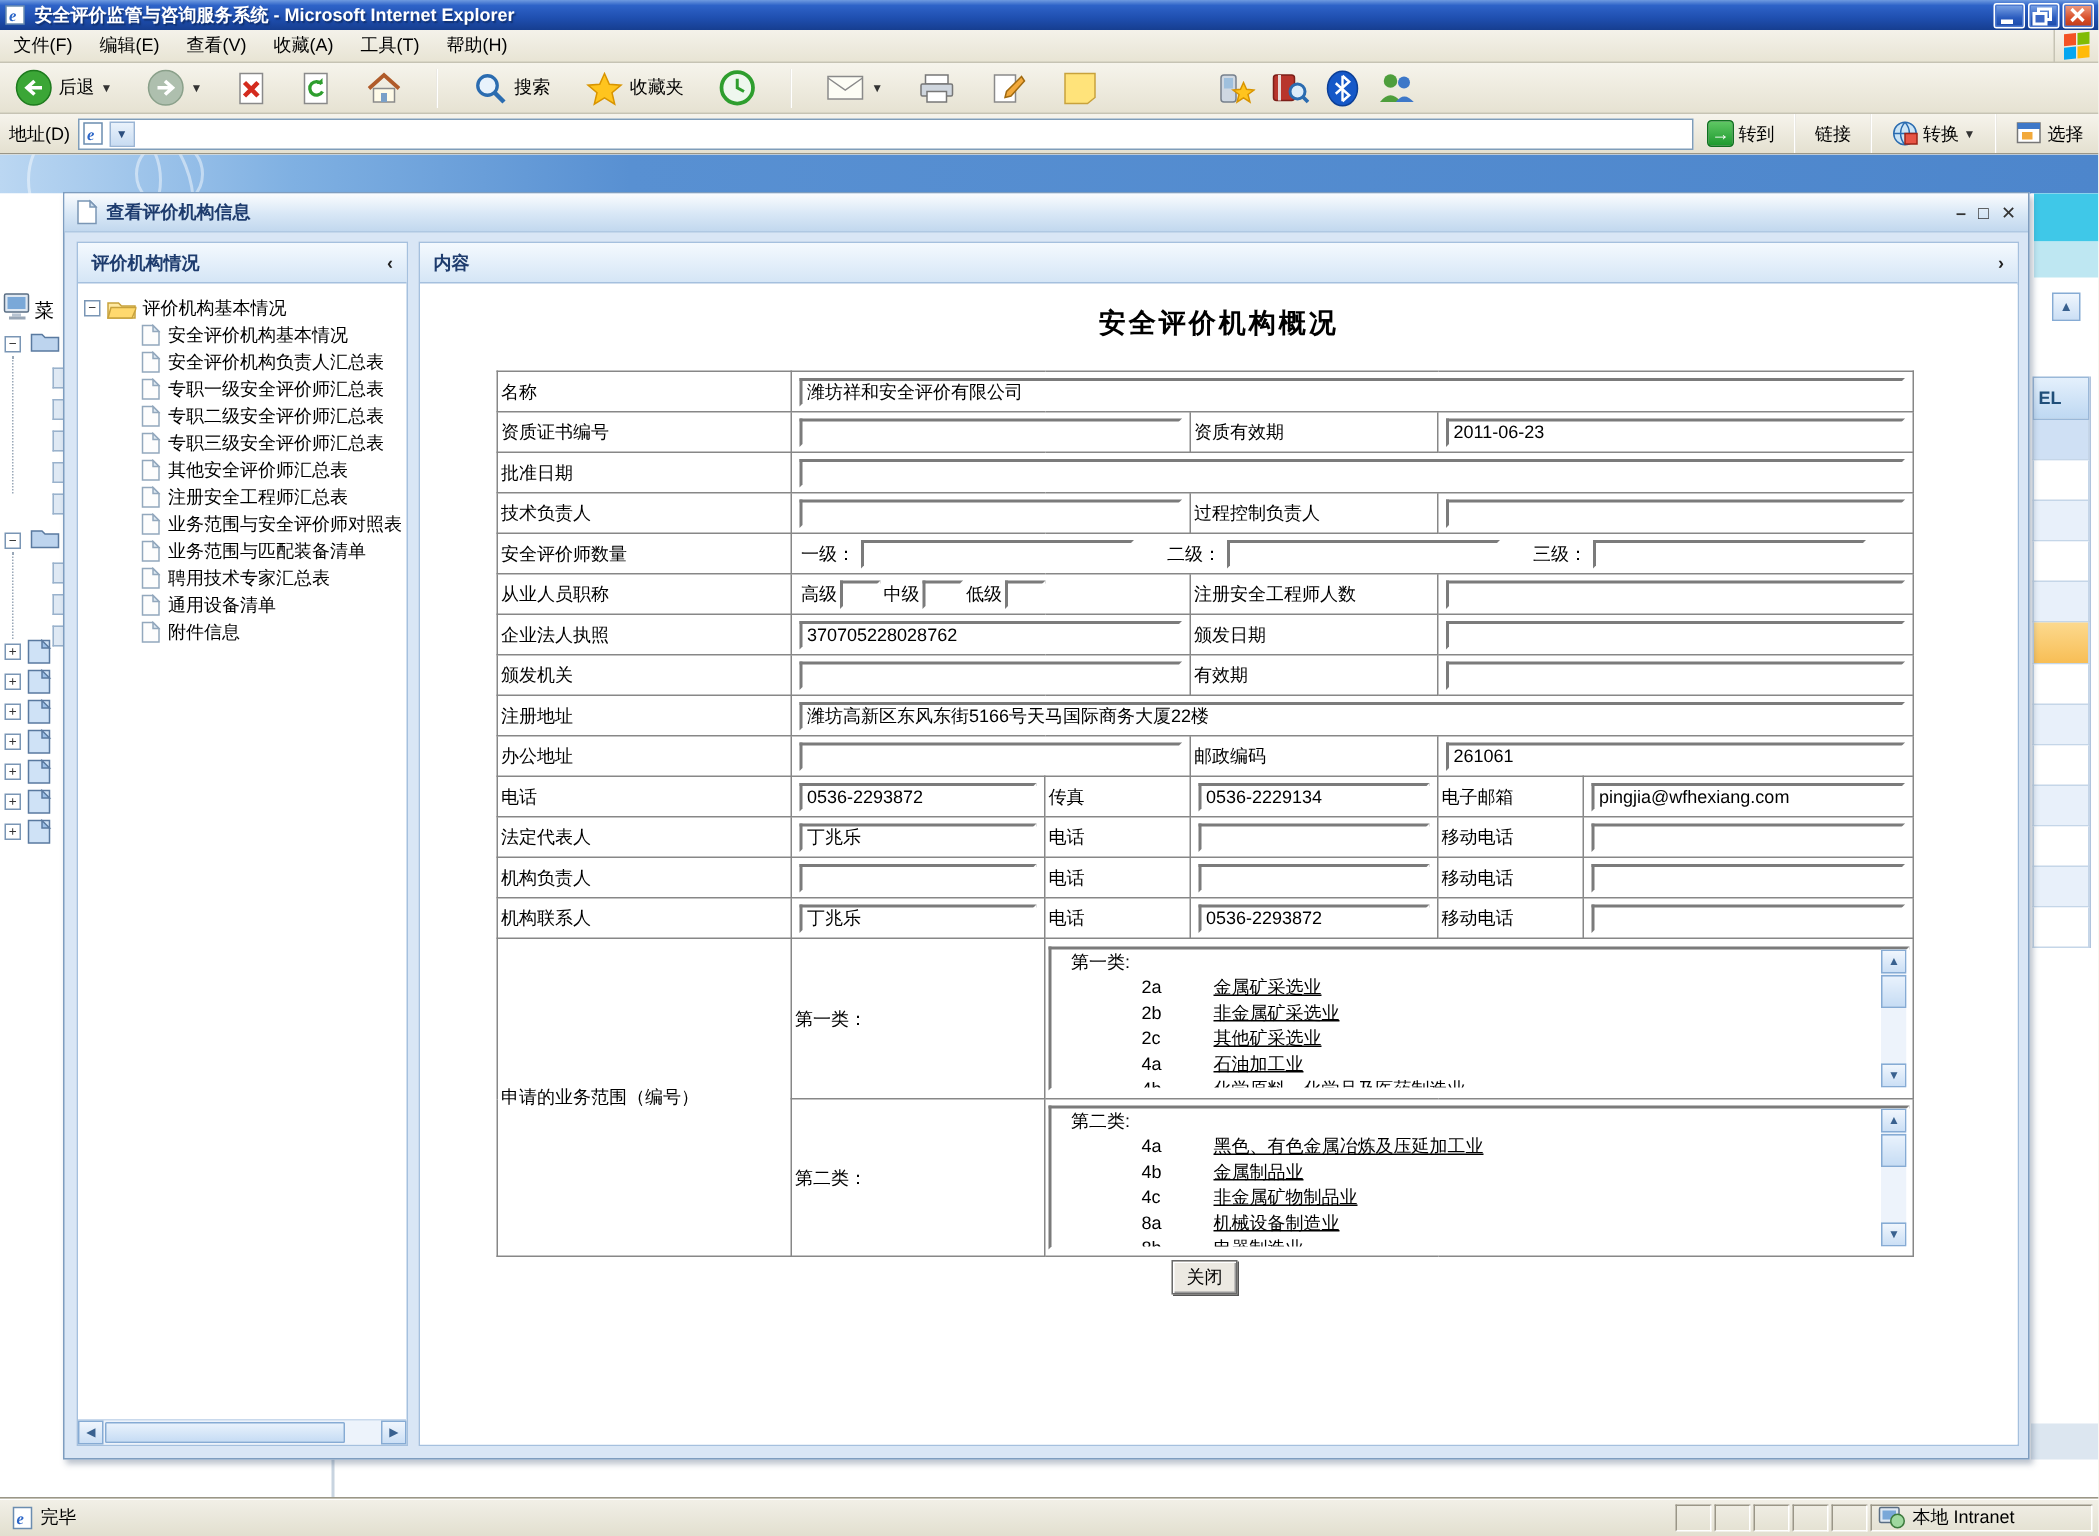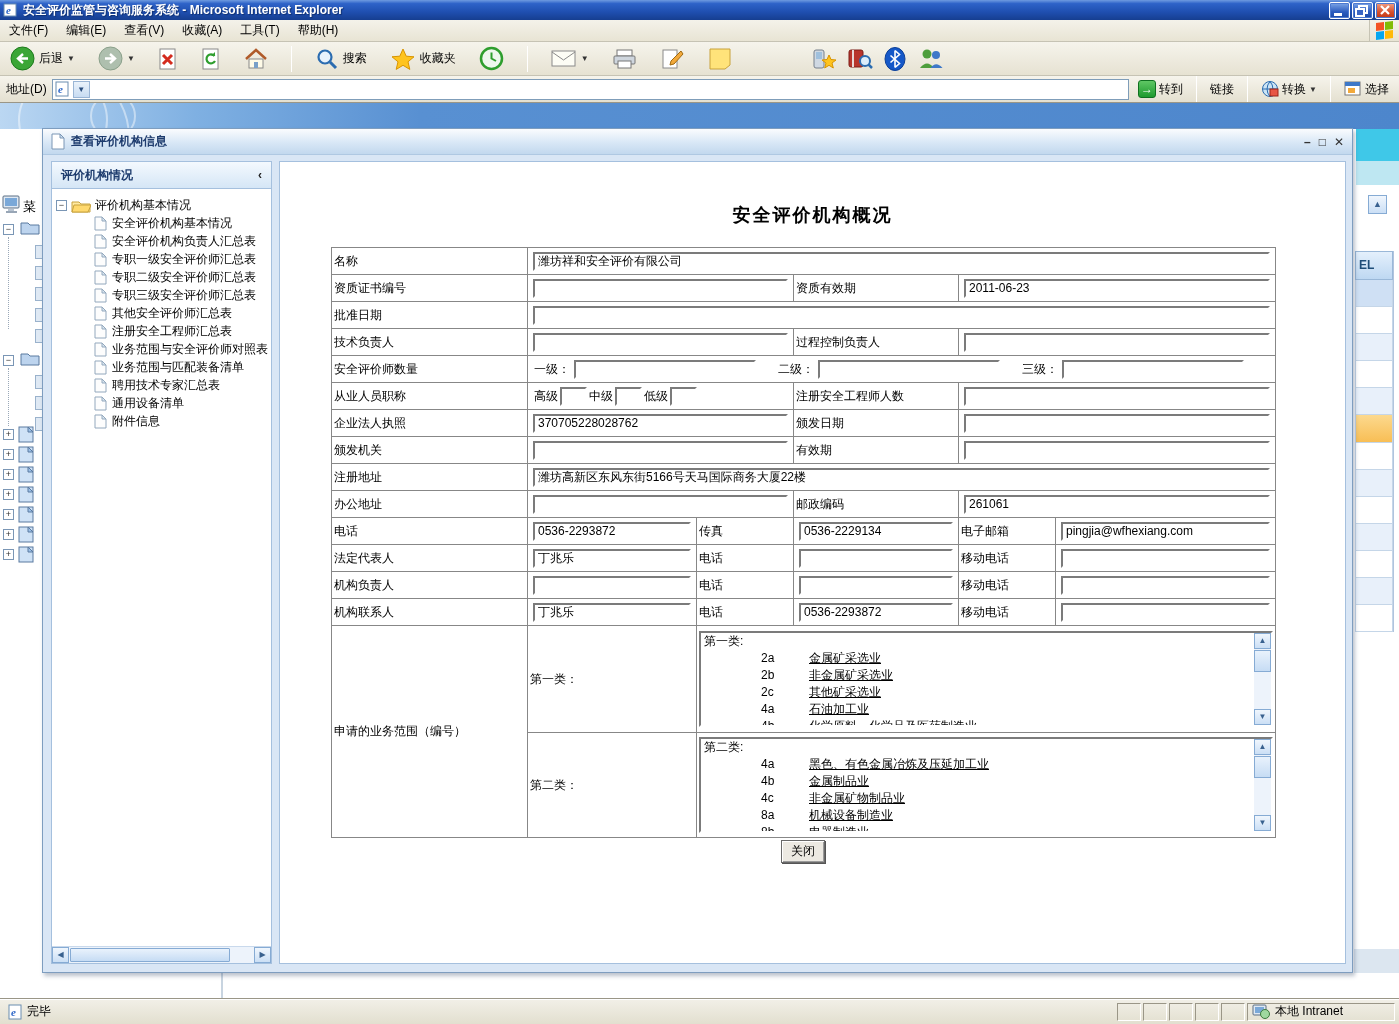--- a/index.html
+++ b/index.html
@@ -76,21 +76,21 @@
 .form-title{margin-top:13px;text-align:center;font-family:Liberation Serif, serif;font-size:18px;font-weight:bold;letter-spacing:2px}
 table.form{margin:20px 0 0 51px;width:944px;border-collapse:collapse;table-layout:fixed;border:1px solid #878787}
 table.form td{border:1px solid #878787;padding:0 2px;height:27px;font-size:12px}
 td.lbl{text-align:left}
 input.txt{width:calc(100% - 6px);height:19px;margin:0 3px;border:2px solid;border-color:#7b7b7b #fff #fff #7b7b7b;background:#fff;font-size:12px;padding:0 3px;font-family:"Liberation Sans",sans-serif}
 input.tiny{width:27px;height:19px;border:2px solid;border-color:#7b7b7b #fff #fff #7b7b7b;background:#fff}
 .inline-flex{display:flex;align-items:center;gap:4px;padding:0 4px}
 .inline-flex .gap{width:14px}
 td.listcell{padding:4px 3px}
 .listbox{position:relative;height:96px;border:2px solid;border-color:#7b7b7b #fff #fff #7b7b7b;background:#fff;overflow:hidden;padding-right:18px}
-.lb-line{height:17px;line-height:17px;white-space:nowrap;padding-left:3px}
+.lb-line{height:17px;line-height:17px;white-space:nowrap;padding-left:13px}
 .lb-item{padding-left:60px}
 .lb-code{display:inline-block;width:48px}
 .lb-name{text-decoration:underline;cursor:pointer}
 .vscroll{position:absolute;top:0;right:0;bottom:0;width:17px;background:#EDF3FB;display:flex;flex-direction:column}
 .vs-btn{height:16px;background:linear-gradient(180deg,#F0F6FD,#CBDFF5);border:1px solid #86abd4;color:#39618f;font-size:8px;text-align:center;line-height:14px;flex:none}
 .vs-thumb{height:22px;margin:1px 0;background:linear-gradient(180deg,#E9F2FC,#C6DCF4);border:1px solid #86abd4}
 .vs-track{flex:1}
 .close-row{width:944px;margin-left:51px;text-align:center;margin-top:2px}
 .btn-close{min-width:40px;height:23px;padding:1px 9px;font-size:12px;background:#ECE9E2;color:#000;
  border:1px solid #6a6a6a;box-shadow:inset 1px 1px 0 #fff,inset -1px -1px 0 #9a9a9a,1px 1px 0 #555;cursor:pointer;font-family:"Liberation Sans",sans-serif}
@@ -591,20 +591,24 @@
         </div>
         <div class="hscroll">
           <span class="sb-btn">◀</span>
           <span class="sb-thumb" style="width:160px"></span>
           <span style="flex:1"></span>
           <span class="sb-btn">▶</span>
         </div>
       </div>
 
       <div class="panel rpanel">
+        <div class="panel-hd">
+          <span>内容</span>
+          <span class="arrow">›</span>
+        </div>
         <div class="content">
           <div class="form-title">安全评价机构概况</div>
 
           <table class="form">
             <colgroup>
                 <col style="width:196px">
                 <col style="width:169px">
                 <col style="width:97px">
                 <col style="width:165px">
                 <col style="width:97px">

